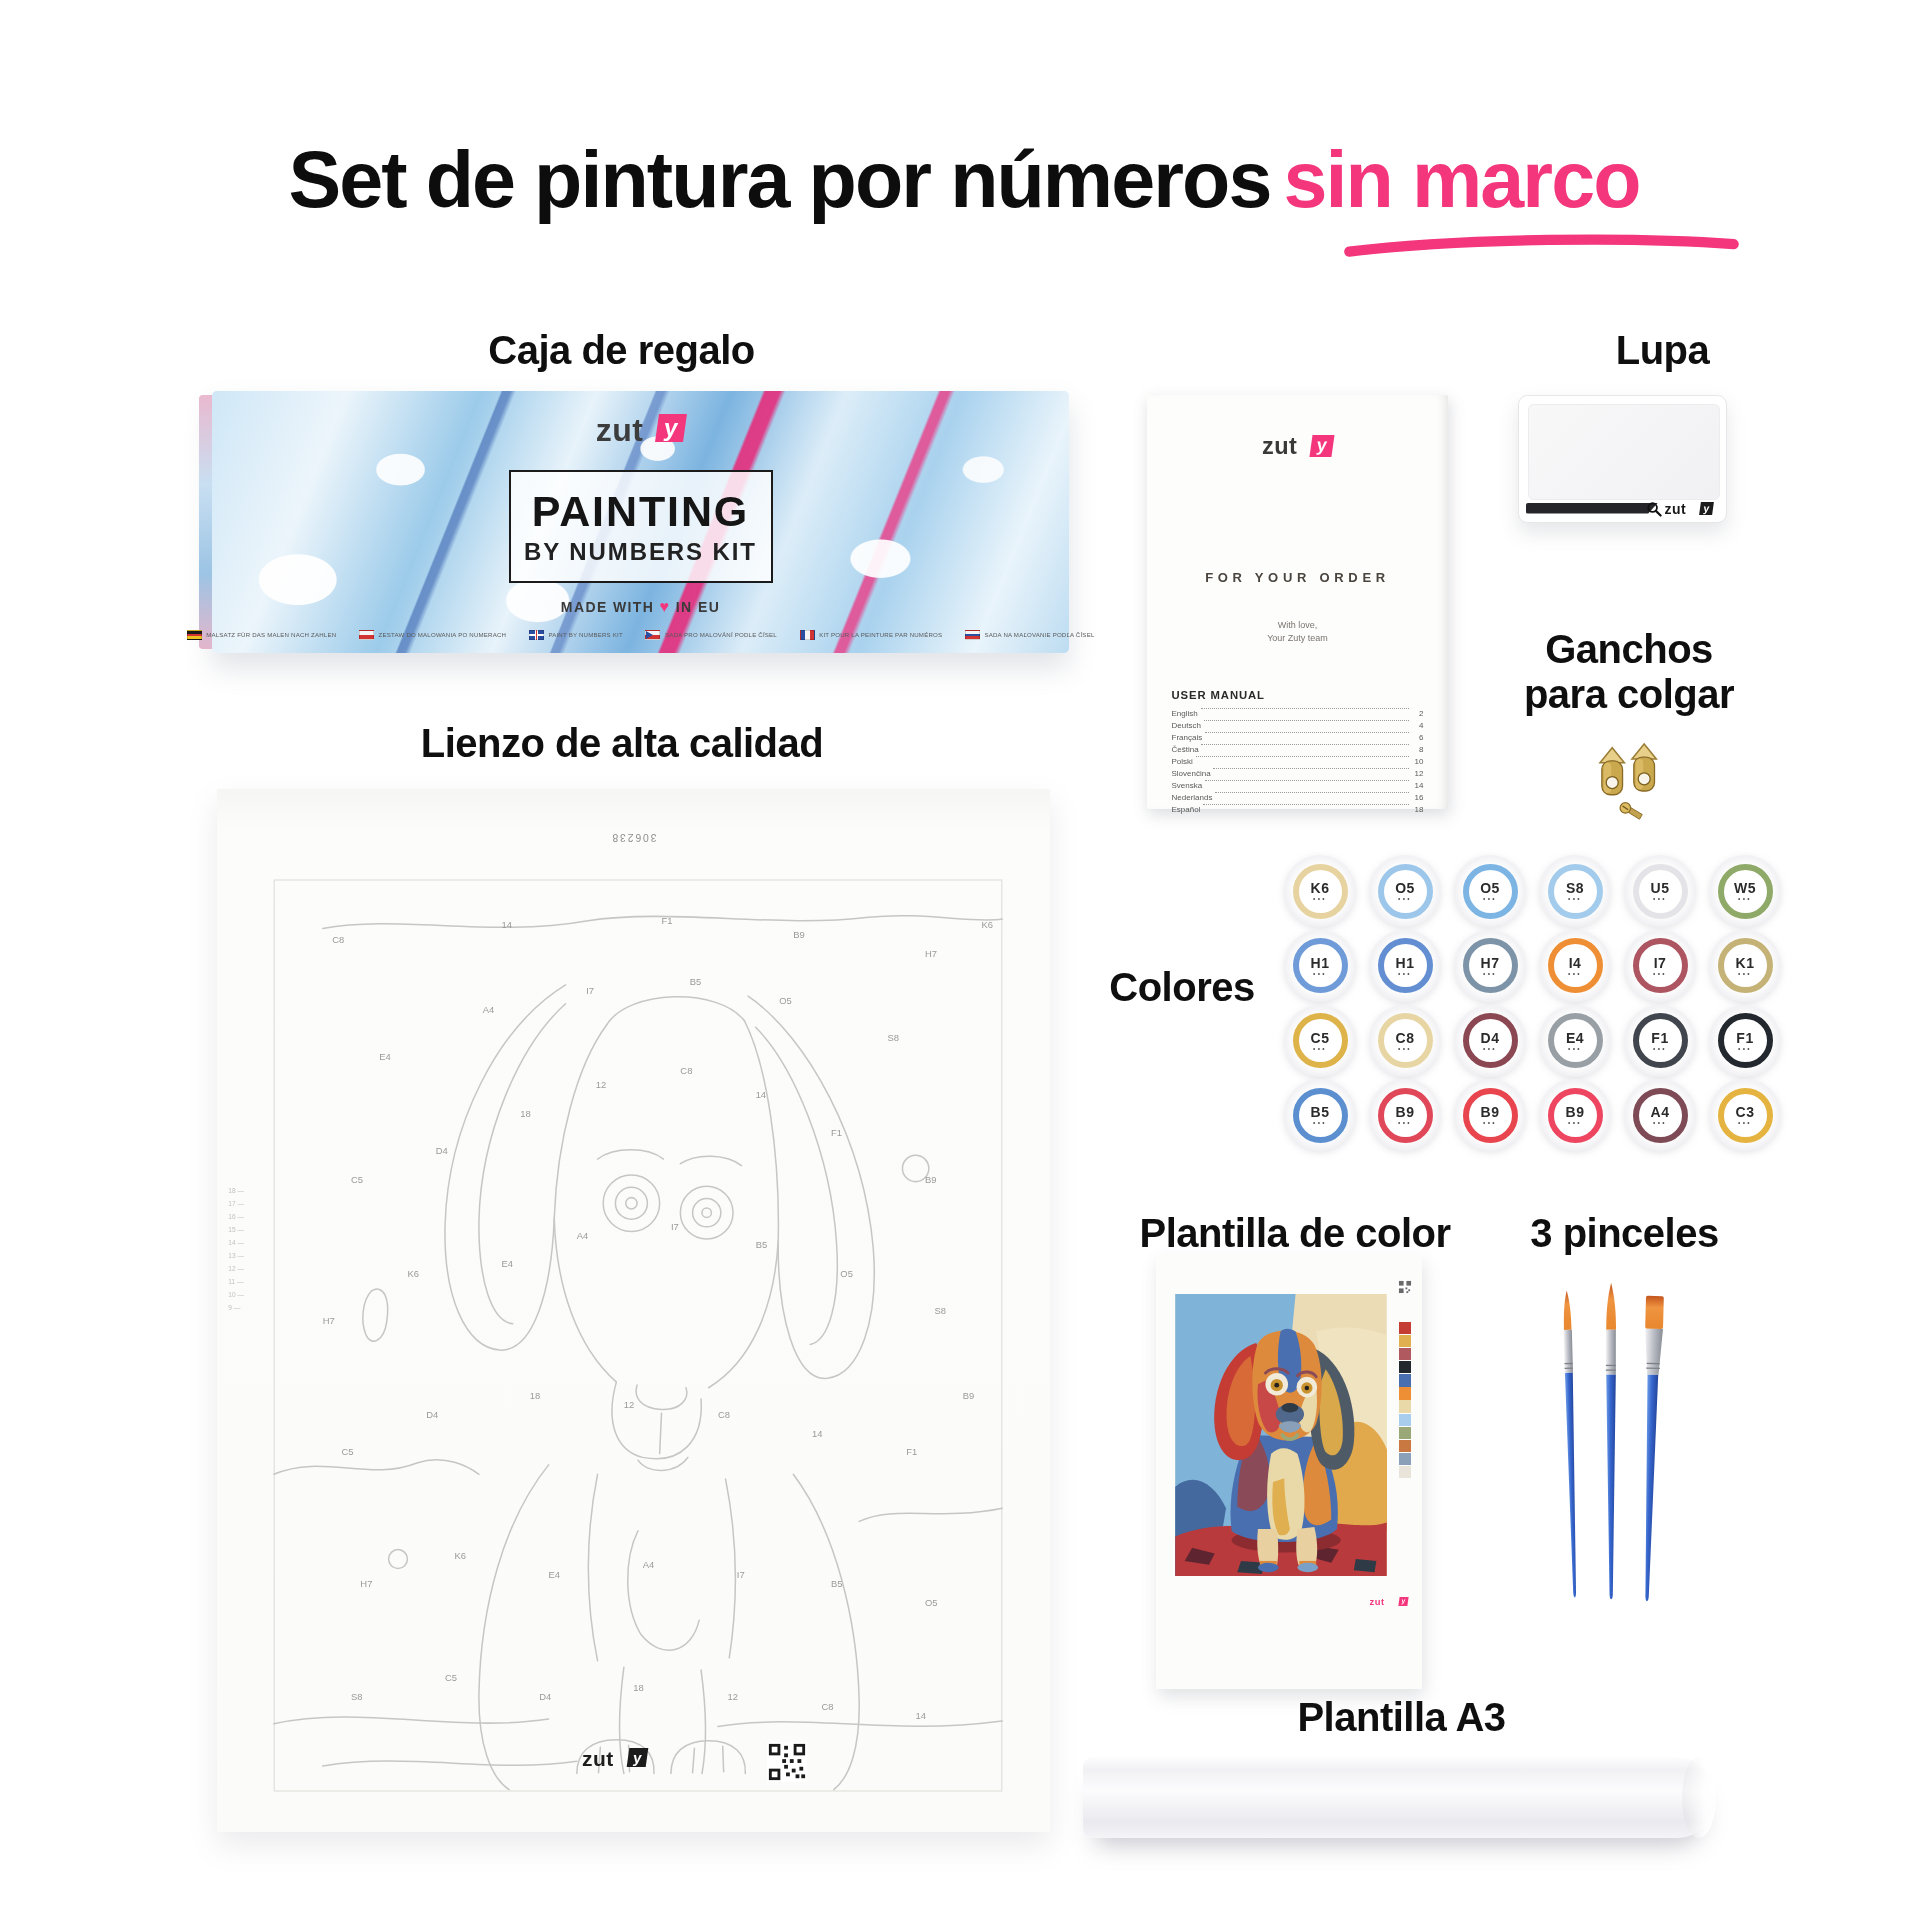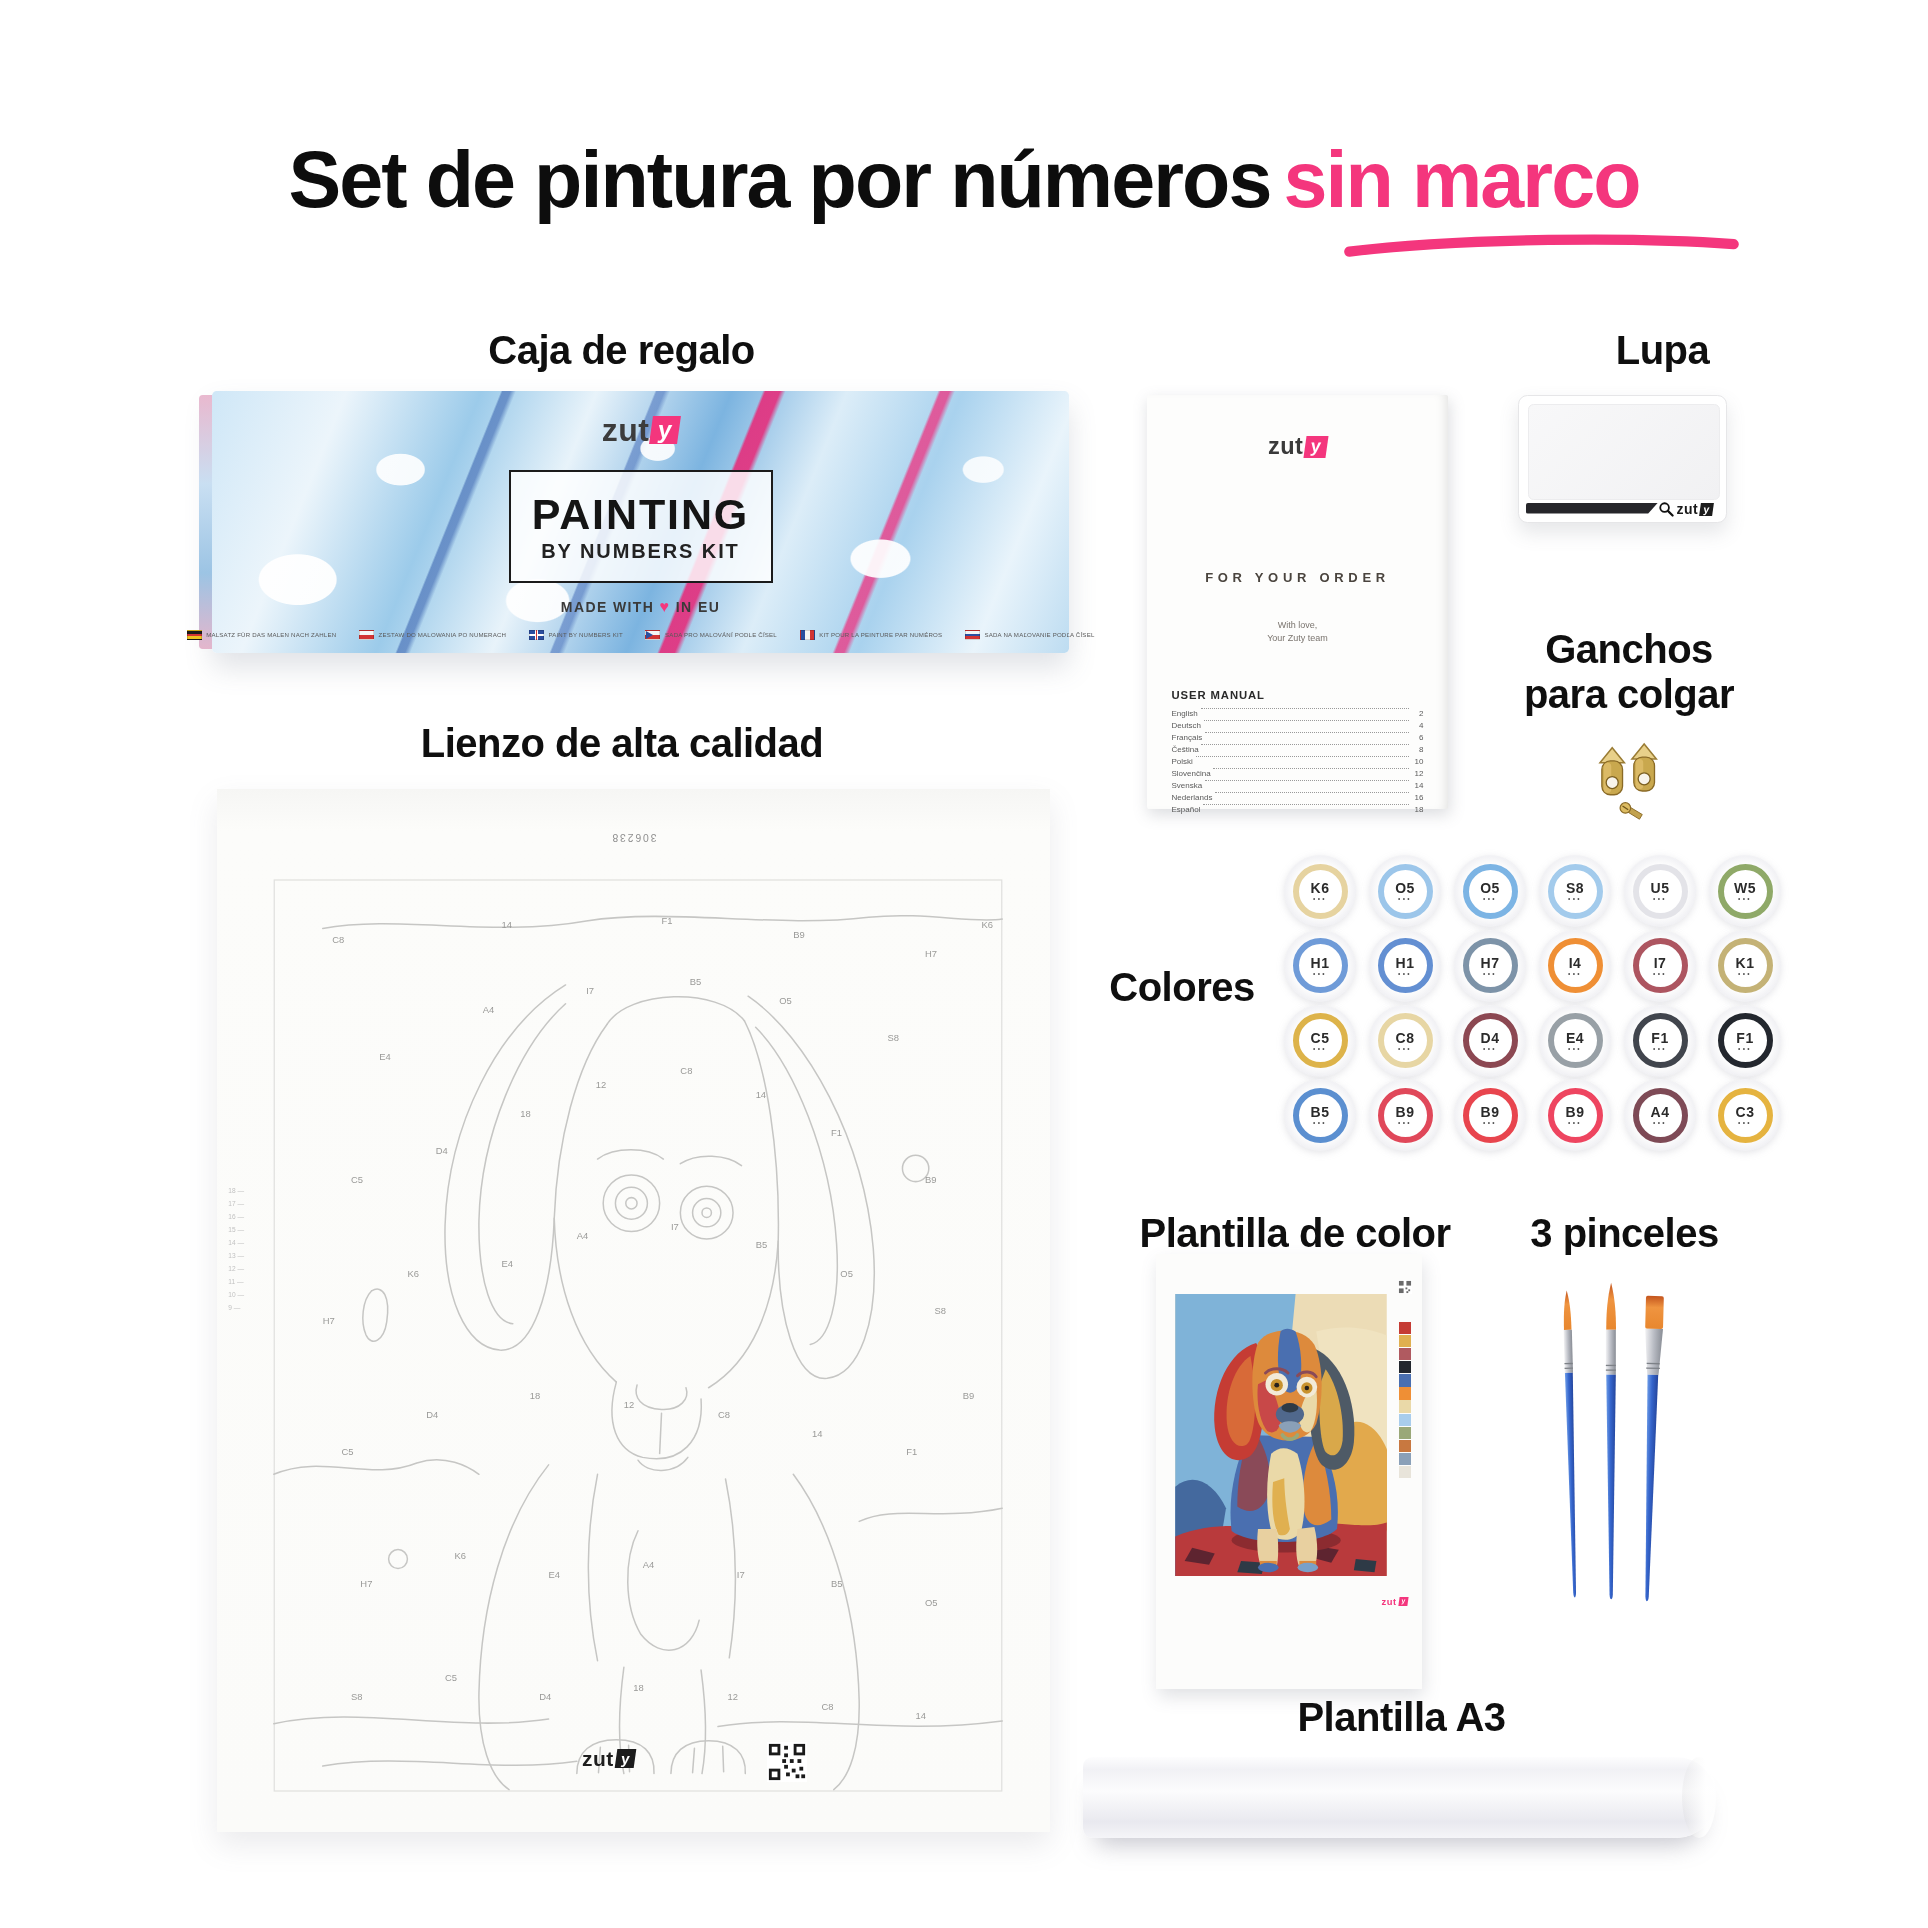--- a/index.html
+++ b/index.html
@@ -25,21 +25,21 @@
   .h-instr{top:328px;left:1088px;width:414px;}
   .h-lupa{top:328px;left:1545px;width:235px;}
   .h-ganchos{top:627px;left:1464px;width:330px;}
   .h-lienzo{top:721px;left:264px;width:716px;}
   .h-colores{top:965px;left:1083px;width:198px;}
   .h-plantilla{top:1211px;left:1088px;width:414px;}
   .h-pinceles{top:1211px;left:1507px;width:235px;}
   .h-a3{top:1695px;left:1166px;width:471px;}
 
   
-  .zlogo{display:inline-flex;align-items:center;line-height:1;}
+  .zlogo{display:inline-flex;align-items:flex-start;line-height:1;gap:12px;}
   .zlogo .z-txt{font-weight:bold;letter-spacing:0.5px;}
   .zlogo .z-tile{
     display:inline-block;color:#fff;background:#f4367d;font-weight:bold;text-align:center;
     transform:skewX(-8deg);margin-left:1.9px;
   }
   .zlogo.dark .z-tile{background:#1c1c1c;}
 
   
   .giftbox{
     top:391px;left:212px;width:857px;height:262px;border-radius:4.7px;
@@ -63,21 +63,21 @@
   }
   .gb-brand{top:22.6px;left:0;width:100%;display:flex;justify-content:center;}
   .gb-brand .z-txt{font-size:32px;color:#3c3c3c;}
   .gb-brand .z-tile{width:28px;height:28px;font-size:24.5px;line-height:28px;}
   .gb-label{
     top:79px;left:50%;transform:translateX(-50%);width:260px;height:109px;
     border:2.8px solid #1b1b1b;background:rgba(255,255,255,0.82);
     display:flex;flex-direction:column;align-items:center;justify-content:center;
   }
   .gb-label .l1{font-size:43px;font-weight:bold;letter-spacing:1.9px;color:#151515;}
-  .gb-label .l2{font-size:20px;font-weight:bold;letter-spacing:1.9px;color:#222;margin-top:1.9px;}
+  .gb-label .l2{font-size:24px;font-weight:bold;letter-spacing:1.9px;color:#222;margin-top:1.9px;}
   .gb-made{top:207px;left:0;width:100%;text-align:center;font-size:14px;font-weight:bold;
     letter-spacing:1.4px;color:#3a3a3a;}
   .gb-made .heart{color:#f4367d;font-size:16px;}
   .gb-flags{
     bottom:13px;left:0;width:100%;display:flex;justify-content:center;gap:22.6px;align-items:center;
   }
   .flag-item{display:inline-flex;align-items:center;gap:4.7px;}
   .flag{display:inline-block;width:13px;height:8.5px;border:0.5px solid rgba(0,0,0,0.15);}
   .flag-text{font-size:6.1px;color:#5a5a5a;letter-spacing:0.2px;white-space:nowrap;}
   .f-de{background:linear-gradient(#1a1a1a 33%,#d23333 33% 66%,#eec11e 66%);}

